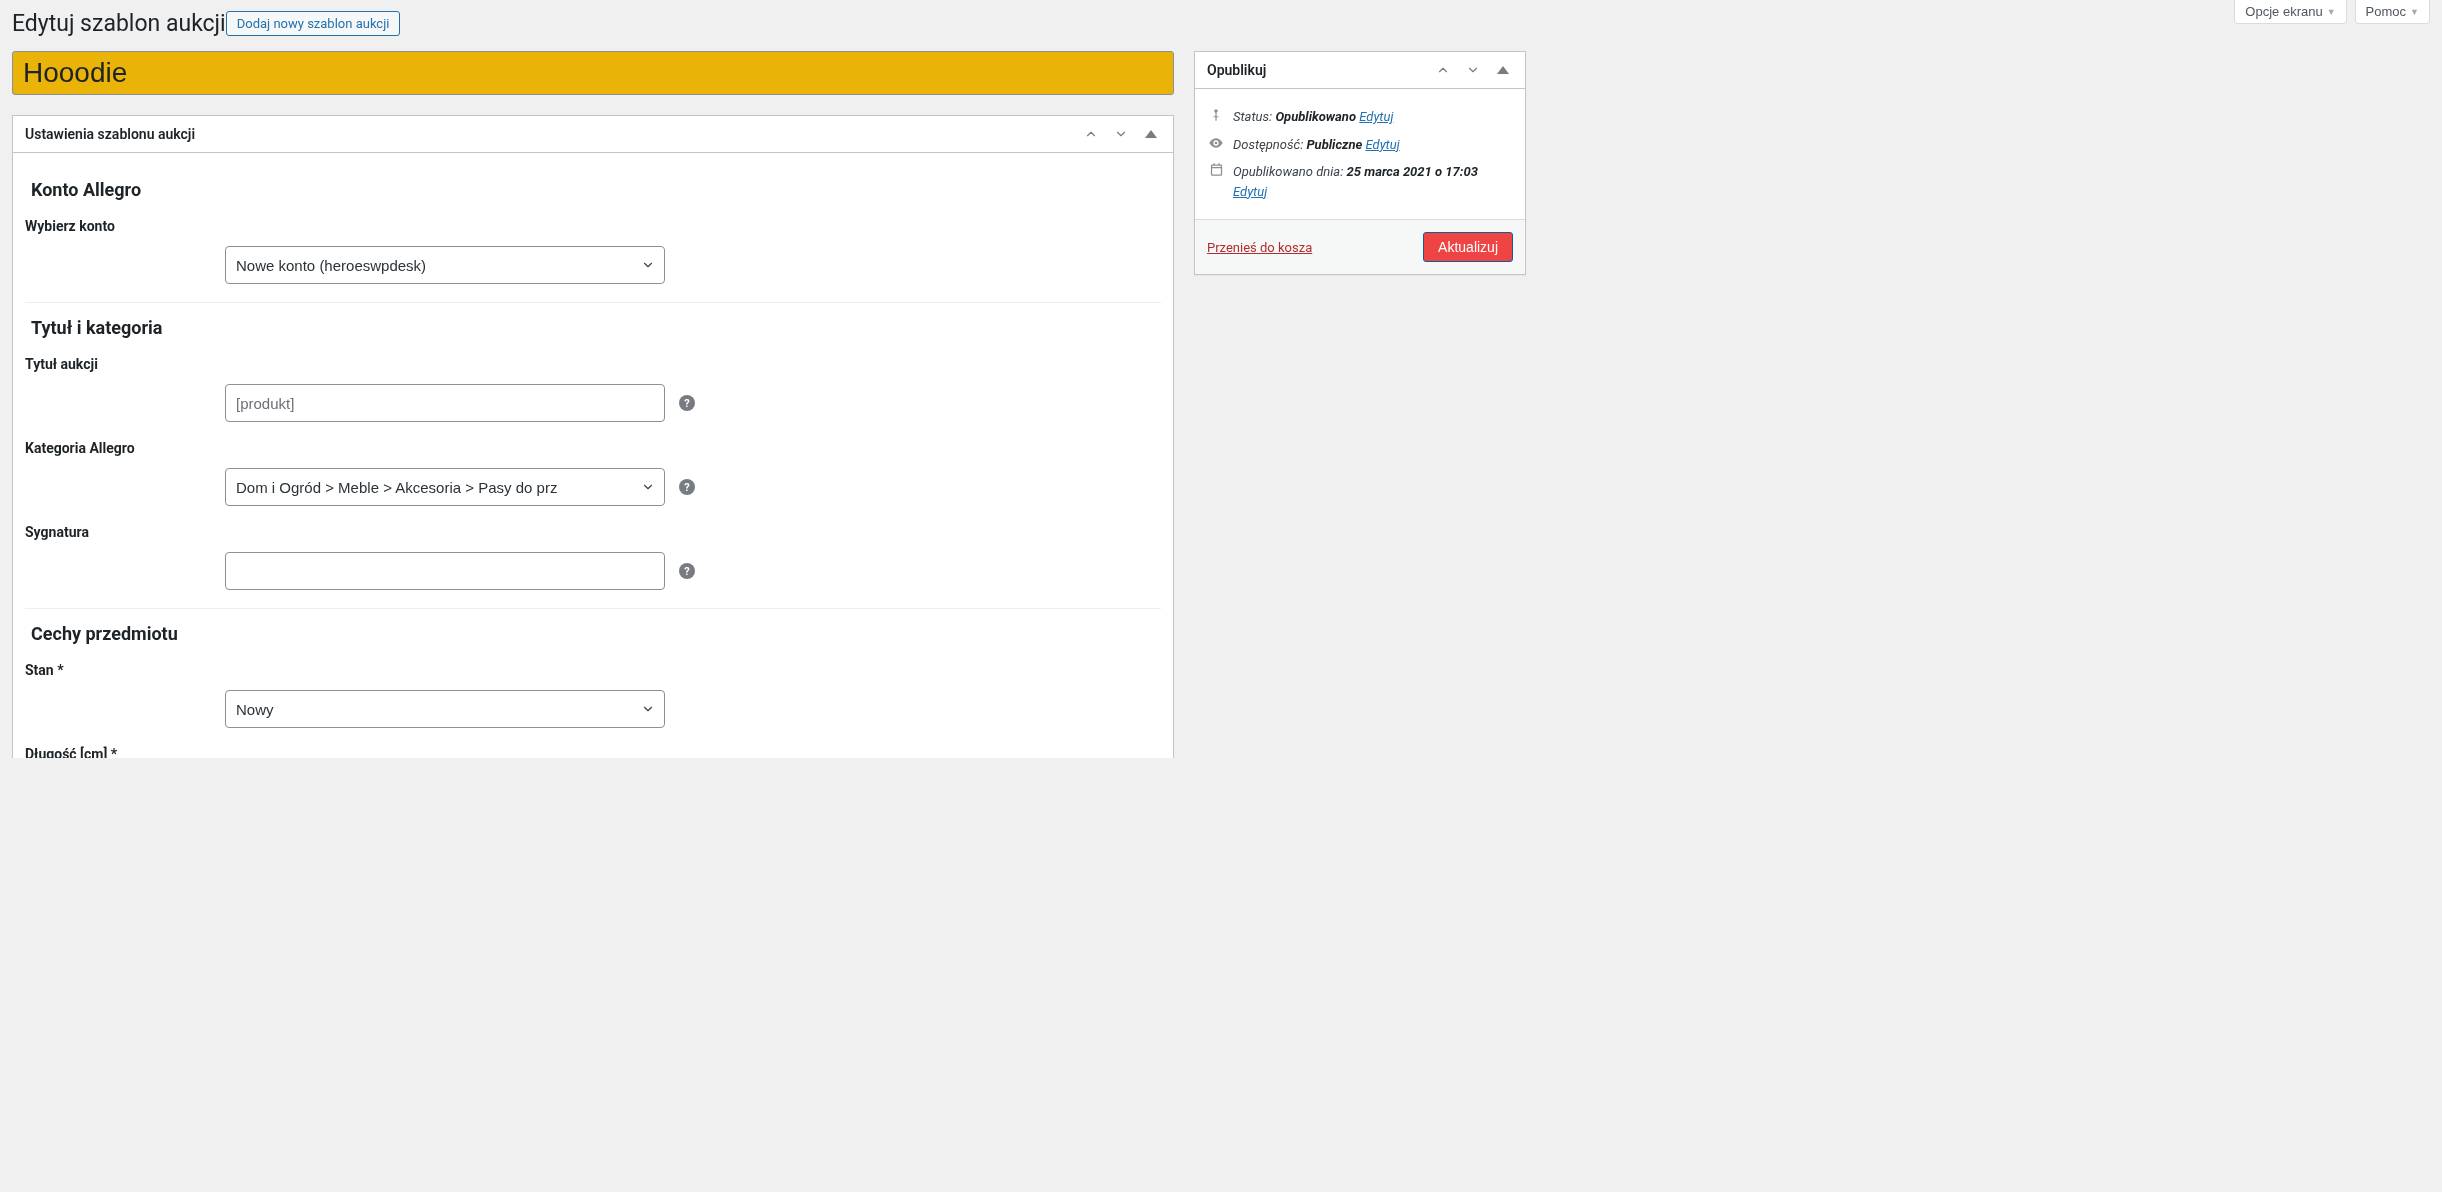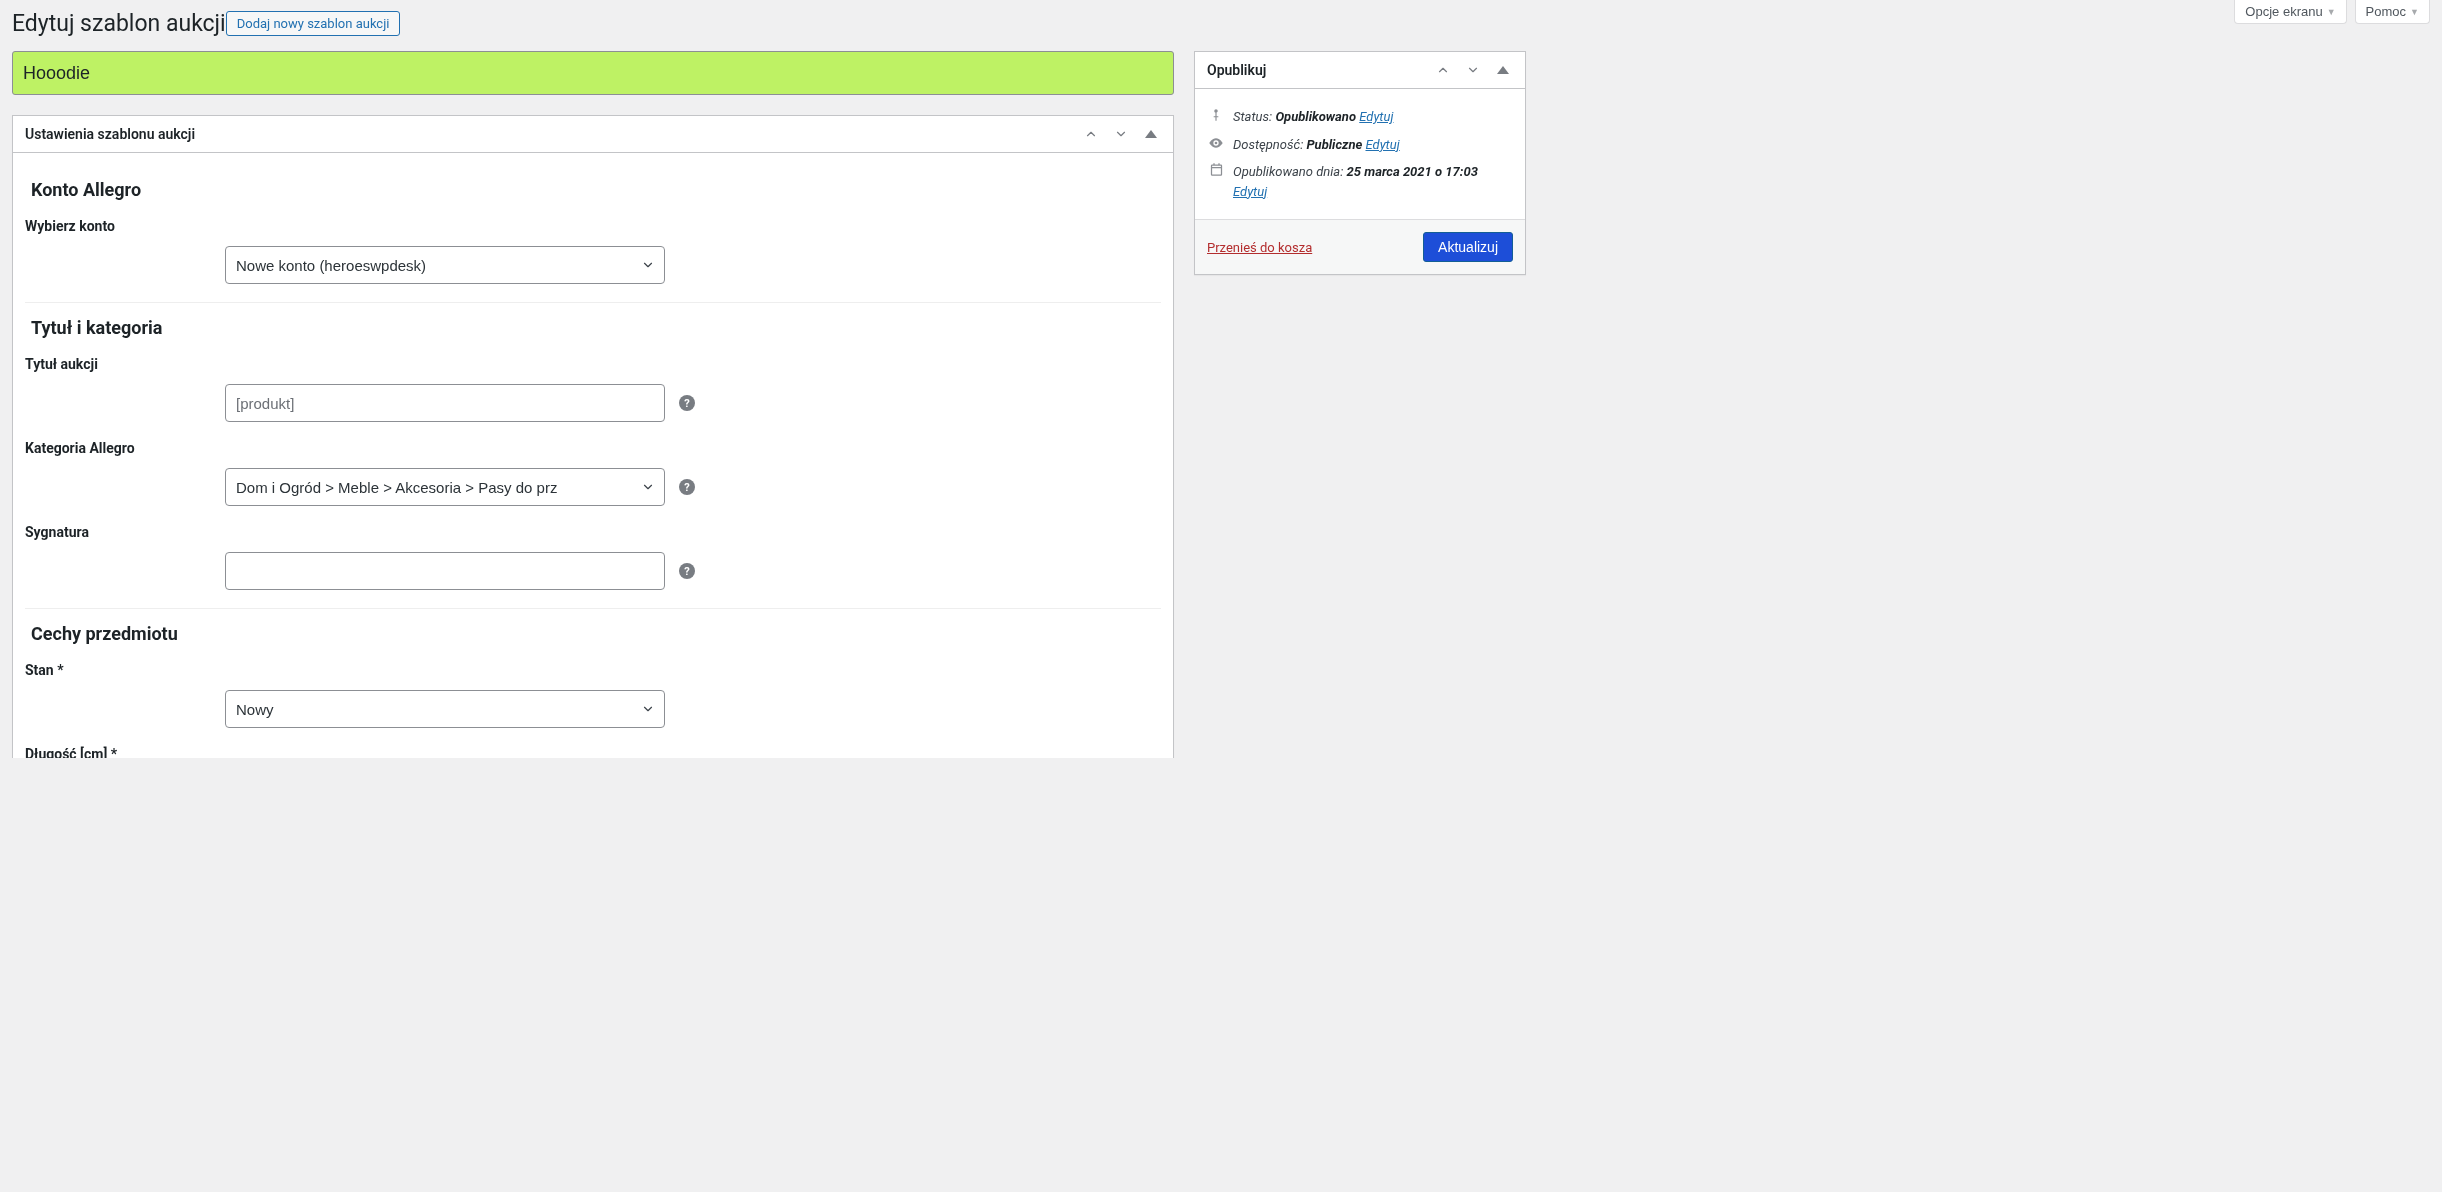--- a/index.html
+++ b/index.html
@@ -17,22 +17,22 @@
   .page-action {
     display: inline-block; border: 1px solid #2271b1; color: #2271b1; background: #f6f7f7;
     padding: 4px 10px; font-size: 13px; border-radius: 3px; cursor: pointer; text-decoration: none;
   }
 
   .columns { display: flex; gap: 20px; align-items: flex-start; padding: 0 8px 0 10px; }
   .col-main { flex: 1; min-width: 0; }
   .col-side { width: 332px; flex: none; }
 
   .title-input {
-    width: 100%; font-size: 18px; padding: 6px 10px; height: 44px;
-    border: 1px solid #8c8f94; border-radius: 3px; background: #bef264; color: #1d2327;
+    width: 100%; font-size: 28px; padding: 6px 10px; height: 44px;
+    border: 1px solid #8c8f94; border-radius: 3px; background: #eab308; color: #1d2327;
     margin-bottom: 20px;
   }
 
   .postbox { border: 1px solid #c3c4c7; background: #fff; margin-bottom: 20px; box-shadow: 0 1px 1px rgba(0,0,0,.04); }
   .postbox-header {
     display: flex; align-items: center; justify-content: space-between;
     border-bottom: 1px solid #c3c4c7; padding: 0;
   }
   .postbox-header h2 { font-size: 14px; font-weight: 600; padding: 10px 12px; }
   .handle-actions { display: flex; align-items: center; padding-right: 8px; gap: 2px; }
@@ -73,21 +73,21 @@
   .pub-row .picon { color: #8c8f94; width: 18px; flex: none; display: inline-flex; justify-content: center; }
   .pub-row b { font-weight: 700; color: #1d2327; }
   .pub-row a { color: #2271b1; text-decoration: underline; cursor: pointer; }
   .pub-actions {
     border-top: 1px solid #dcdcde; background: #f6f7f7;
     display: flex; align-items: center; justify-content: space-between;
     padding: 12px;
   }
   .trash-link { color: #b32d2e; text-decoration: underline; cursor: pointer; font-size: 13px; }
   .button-primary {
-    background: #1d4ed8; border: 1px solid #135e96; color: #fff;
+    background: #ef4444; border: 1px solid #135e96; color: #fff;
     padding: 6px 14px; font-size: 14px; border-radius: 3px; cursor: pointer;
   }
 
   svg { display: block; }
   .chevron-svg path { stroke: currentColor; stroke-width: 2; fill: none; stroke-linecap: round; stroke-linejoin: round; }
   .tri-up { width: 0; height: 0; border-left: 6px solid transparent; border-right: 6px solid transparent; border-bottom: 8px solid #787c82; display: inline-block; }
 </style>
 </head>
 <body>
 

